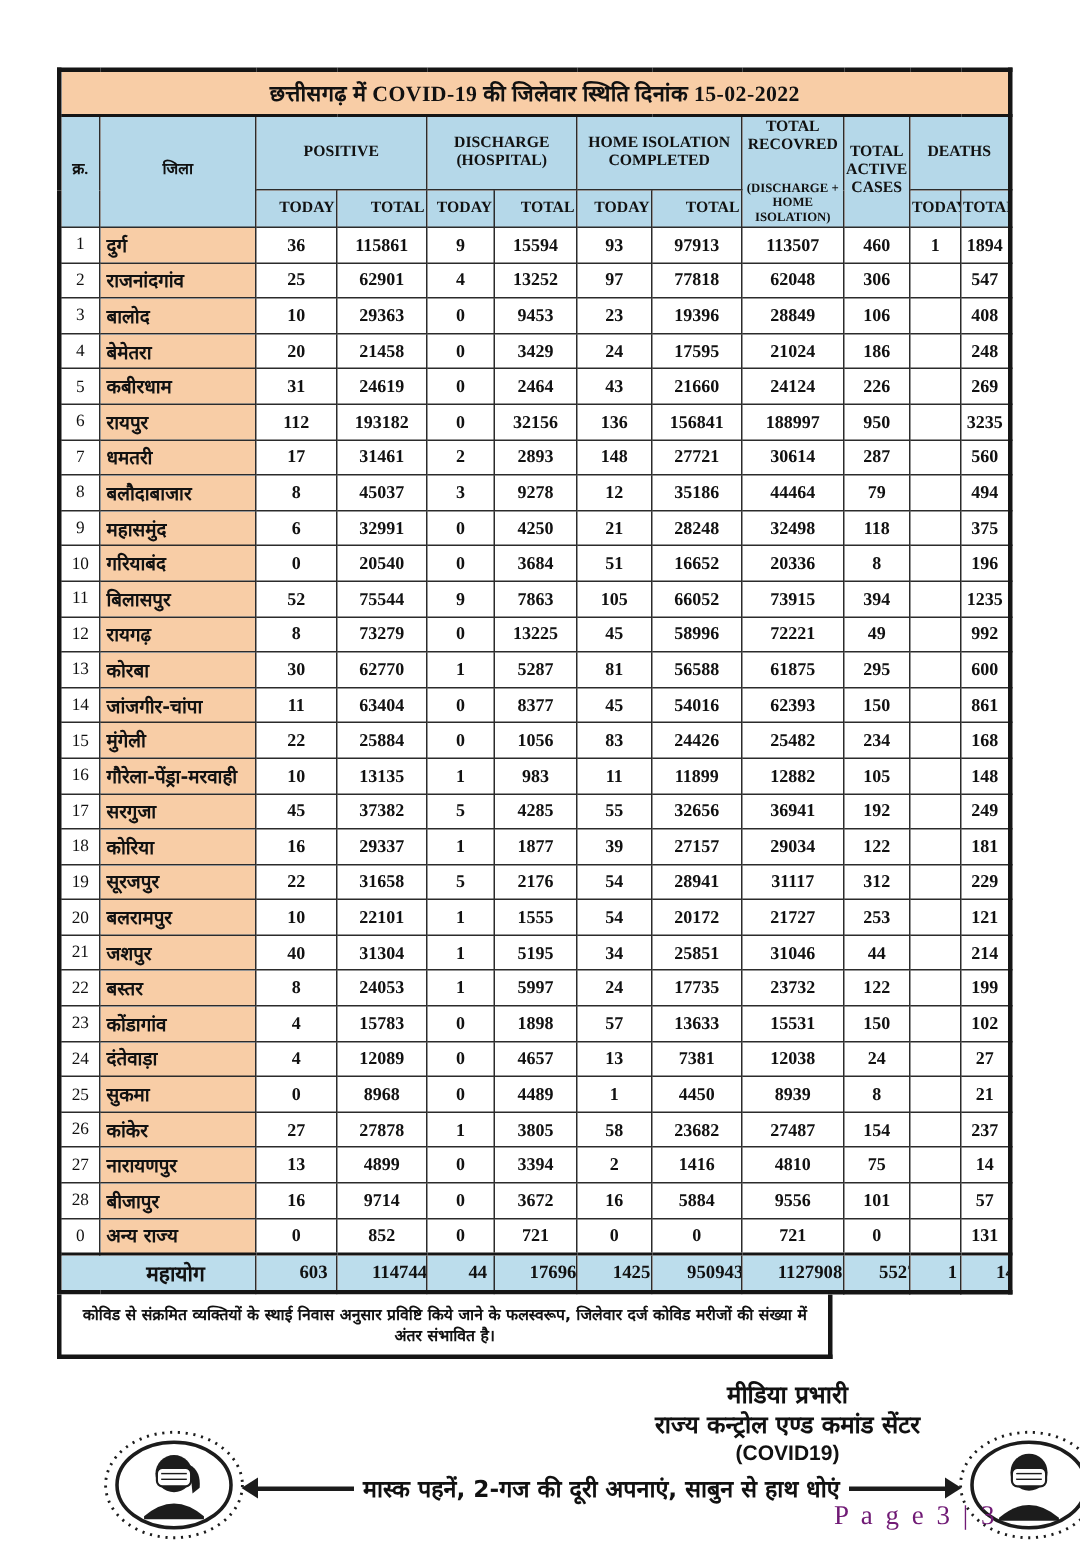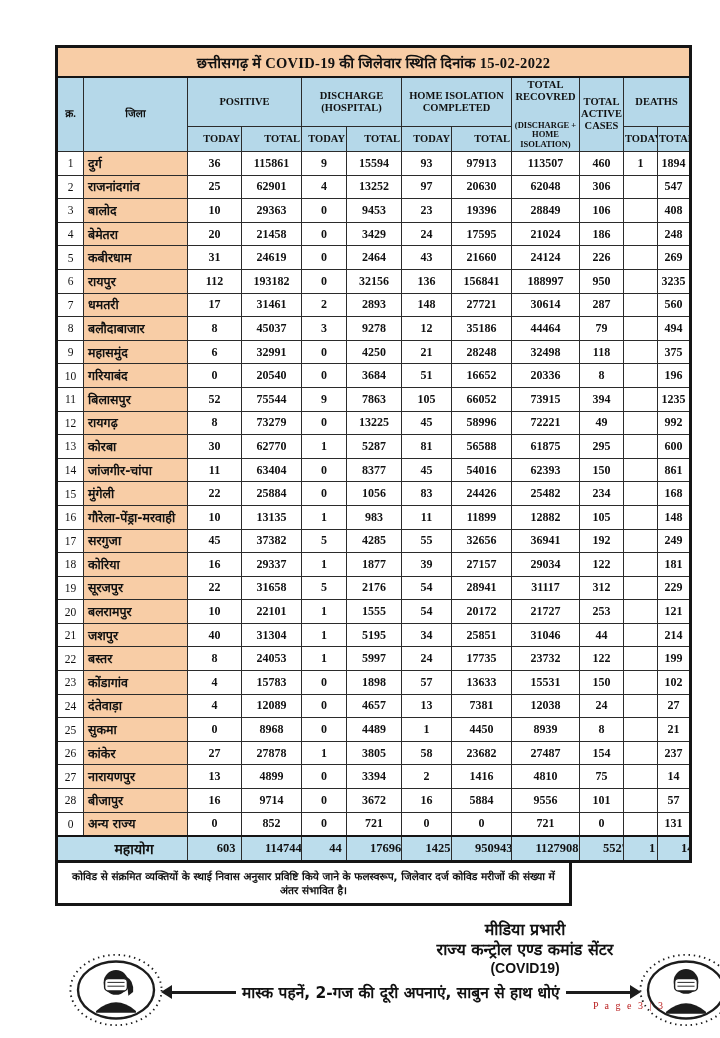--- a/index.html
+++ b/index.html
@@ -4,21 +4,21 @@
 <style>
   * { box-sizing: border-box; margin: 0; padding: 0; }
   html, body { background: #ffffff; }
   body {
     width: 720px; height: 1038px;
     font-family: "Liberation Serif", "DejaVu Serif", serif;
     color: #111;
   }
   .page { position: relative; width: 720px; height: 1038px; background: #fff; overflow: hidden; }
 
-  .doc { position: absolute; left: 55px; top: 45px; width: 517px; }
+  .doc { position: absolute; left: 38px; top: 45px; width: 517px; }
 
   table { border-collapse: collapse; table-layout: fixed; width: 100%; border: 3px solid #151515; }
   th, td { border: 1px solid #2b2b2b; text-align: center; vertical-align: middle; overflow: hidden; }
 
   .title-row th {
     background: #f8cda6;
     height: 30px;
     font-size: 14.5px;
     font-weight: bold;
     border-bottom: 2px solid #151515;
@@ -85,22 +85,22 @@
     border: 7px solid transparent; border-left: 11px solid #1c1c1c;
   }
   .banner-text {
     font-family: "DejaVu Sans", "Liberation Sans", sans-serif;
     font-weight: bold; font-size: 15.5px; white-space: nowrap; padding: 0 6px;
   }
 
   .page-num {
     position: absolute;
     right: 55px; top: 1000px;
-    color: #b91c1c;
-    font-size: 10px;
+    color: #701a75;
+    font-size: 18px;
     letter-spacing: 2px;
     font-family: "Liberation Serif", serif;
     text-align: center;
   }
 </style>
 </head>
 <body>
 
 <div class="page">
 
@@ -164,21 +164,21 @@
             <td>1894</td>
           </tr>
           <tr>
             <td class="sno">2</td>
             <td class="district">राजनांदगांव</td>
             <td>25</td>
             <td>62901</td>
             <td>4</td>
             <td>13252</td>
             <td>97</td>
-            <td>20630</td>
+            <td>77818</td>
             <td>62048</td>
             <td>306</td>
             <td></td>
             <td>547</td>
           </tr>
           <tr>
             <td class="sno">3</td>
             <td class="district">बालोद</td>
             <td>10</td>
             <td>29363</td>

